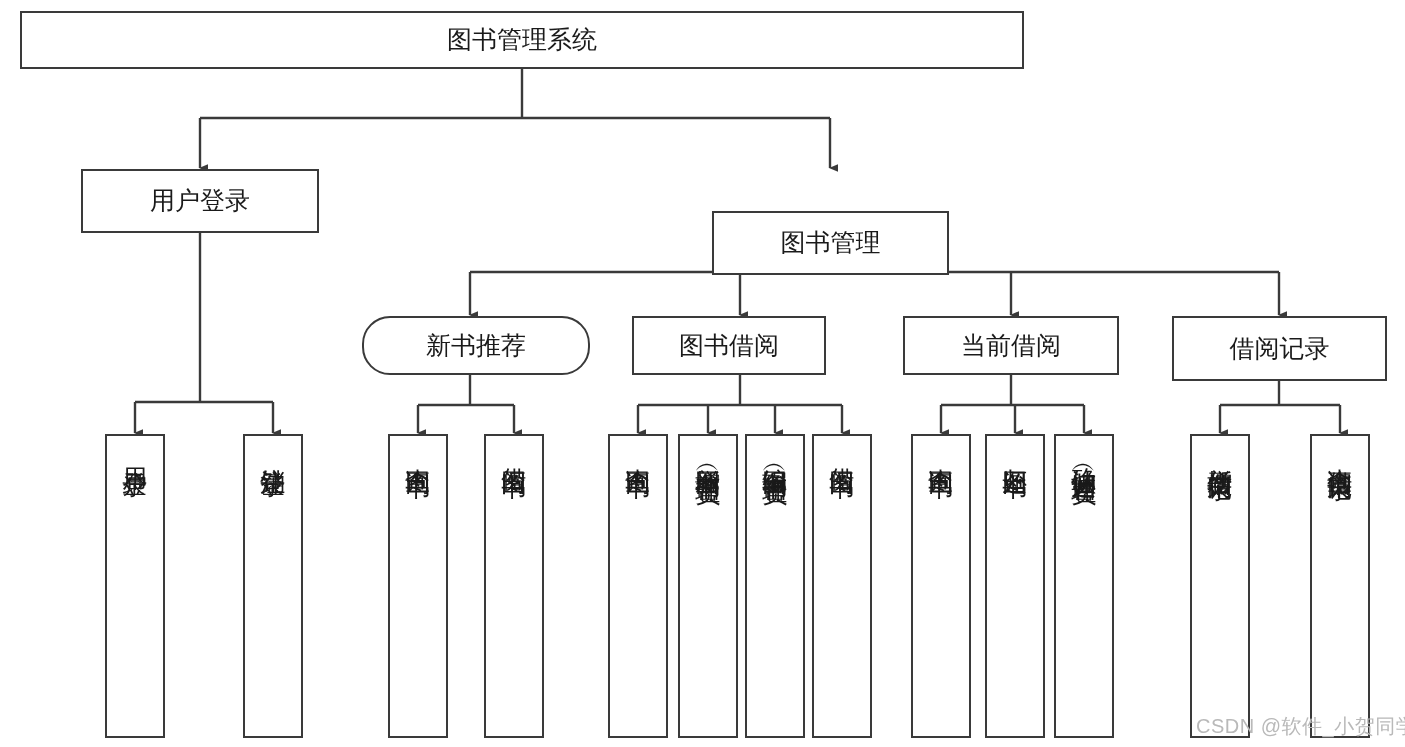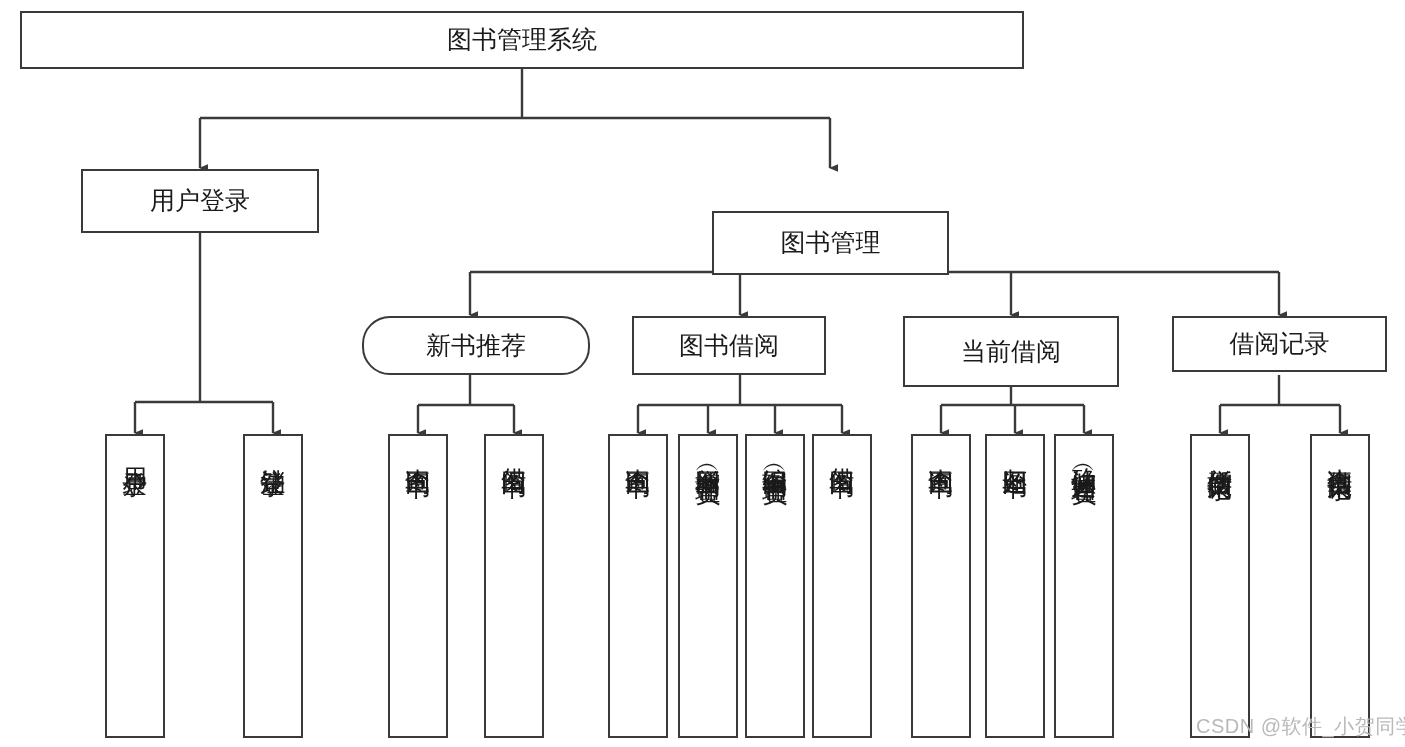--- a/index.html
+++ b/index.html
@@ -129,24 +129,24 @@
       </div>
       <div class="node horiz" style="left: 712px; top: 169px; width: 237px; height: 64px; margin-top: 42px;">
         <span class="node-label">图书管理</span>
       </div>
       <div class="node horiz" style="left: 362px; top: 316px; width: 228px; height: 59px; border-radius: 28px;">
         <span class="node-label">新书推荐</span>
       </div>
       <div class="node horiz" style="left: 632px; top: 316px; width: 194px; height: 59px;">
         <span class="node-label">图书借阅</span>
       </div>
-      <div class="node horiz" style="left: 903px; top: 316px; width: 216px; height: 71px;">
+      <div class="node horiz" style="left: 903px; top: 316px; width: 216px; height: 59px;">
         <span class="node-label">当前借阅</span>
       </div>
-      <div class="node horiz" style="left: 1172px; top: 316px; width: 215px; height: 56px;">
+      <div class="node horiz" style="left: 1172px; top: 316px; width: 215px; height: 65px;">
         <span class="node-label">借阅记录</span>
       </div>
       <div class="node vert" style="left: 105px; top: 434px; width: 60px; height: 304px;">
         <span class="node-label">用户登录</span>
       </div>
       <div class="node vert" style="left: 243px; top: 434px; width: 60px; height: 304px;">
         <span class="node-label">注销登录</span>
       </div>
       <div class="node vert" style="left: 388px; top: 434px; width: 60px; height: 304px;">
         <span class="node-label">查询图书</span>

